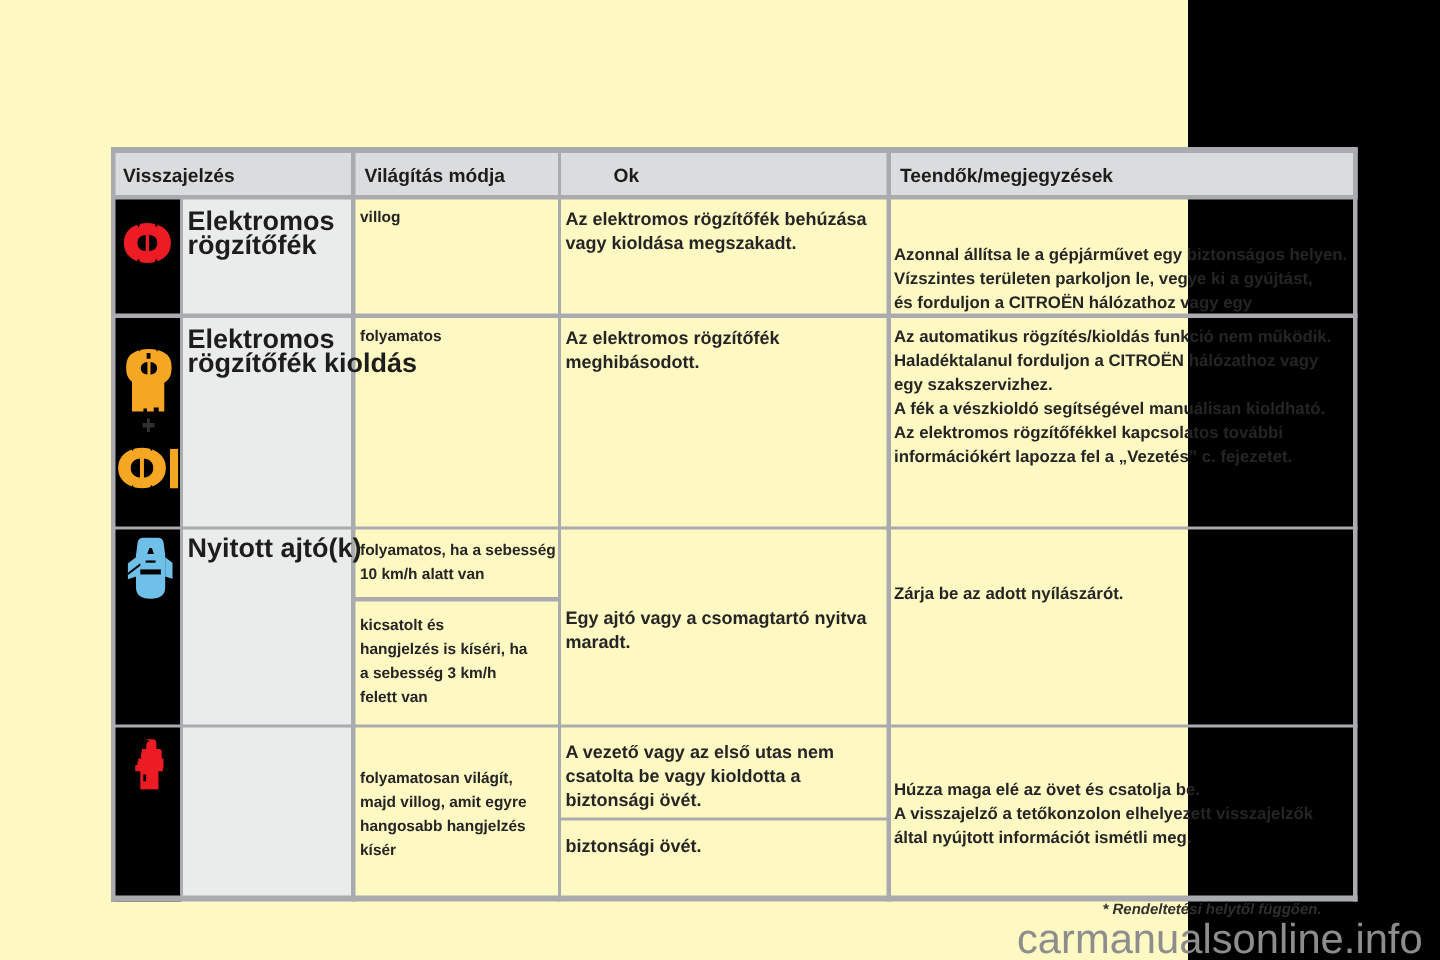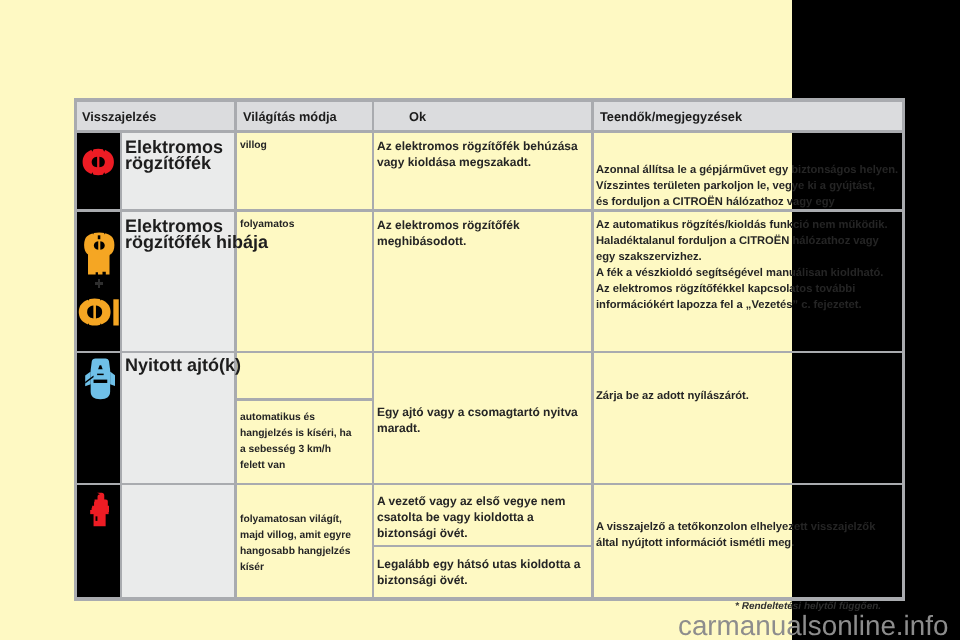--- a/index.html
+++ b/index.html
@@ -110,34 +110,38 @@
   <div class="hdrtext" style="left:243px;top:109px;">Világítás módja</div>
   <div class="hdrtext" style="left:381px;top:109px;margin-left:28px;">Ok</div>
   <div class="hdrtext" style="left:600px;top:109px;">Teendők/megjegyzések</div>
 
   <div class="nametext" style="left:125px;top:138.5px;">
       <div>Elektromos</div>
       <div>rögzítőfék</div>
     </div>
   <div class="nametext" style="left:125px;top:217.5px;">
       <div>Elektromos</div>
-      <div>rögzítőfék hibája</div>
+      <div>rögzítőfék kioldás</div>
     </div>
   <div class="nametext" style="left:125px;top:357px;">
       <div>Nyitott ajtó(k)</div>
     </div>
 
   <div class="darktext modetext" style="left:240px;top:138px;">
       <div>villog</div>
     </div>
   <div class="darktext modetext" style="left:240px;top:217px;">
       <div>folyamatos</div>
     </div>
+  <div class="darktext modetext" style="left:240px;top:359.5px;">
+      <div>folyamatos, ha a sebesség</div>
+      <div>10 km/h alatt van</div>
+    </div>
   <div class="darktext modetext" style="left:240px;top:410px;">
-      <div>automatikus és</div>
+      <div>kicsatolt és</div>
       <div>hangjelzés is kíséri, ha</div>
       <div>a sebesség 3 km/h</div>
       <div>felett van</div>
     </div>
   <div class="darktext modetext" style="left:240px;top:511.5px;">
       <div>folyamatosan világít,</div>
       <div>majd villog, amit egyre</div>
       <div>hangosabb hangjelzés</div>
       <div>kísér</div>
     </div>
@@ -148,45 +152,45 @@
     </div>
   <div class="darktext causetext" style="left:377px;top:217px;">
       <div>Az elektromos rögzítőfék</div>
       <div>meghibásodott.</div>
     </div>
   <div class="darktext causetext" style="left:377px;top:403.5px;">
       <div>Egy ajtó vagy a csomagtartó nyitva</div>
       <div>maradt.</div>
     </div>
   <div class="darktext causetext" style="left:377px;top:492.5px;">
-      <div>A vezető vagy az első vegye nem</div>
+      <div>A vezető vagy az első utas nem</div>
       <div>csatolta be vagy kioldotta a</div>
       <div>biztonsági övét.</div>
     </div>
   <div class="darktext causetext" style="left:377px;top:555.5px;">
-      <div>Legalább egy hátsó utas kioldotta a</div>
       <div>biztonsági övét.</div>
     </div>
 
   <div class="darktext" style="left:596px;top:138px;margin-top:24px;">
       <div>Azonnal állítsa le a gépjárművet egy biztonságos helyen.</div>
       <div>Vízszintes területen parkoljon le, vegye ki a gyújtást,</div>
       <div>és forduljon a CITROËN hálózathoz vagy egy</div>
     </div>
   <div class="darktext" style="left:596px;top:217px;">
       <div>Az automatikus rögzítés/kioldás funkció nem működik.</div>
       <div>Haladéktalanul forduljon a CITROËN hálózathoz vagy</div>
       <div>egy szakszervizhez.</div>
       <div>A fék a vészkioldó segítségével manuálisan kioldható.</div>
       <div>Az elektromos rögzítőfékkel kapcsolatos további</div>
       <div>információkért lapozza fel a „Vezetés” c. fejezetet.</div>
     </div>
   <div class="darktext" style="left:596px;top:388px;">
       <div>Zárja be az adott nyílászárót.</div>
     </div>
   <div class="darktext" style="left:596px;top:519px;">
+      <div>Húzza maga elé az övet és csatolja be.</div>
       <div>A visszajelző a tetőkonzolon elhelyezett visszajelzők</div>
       <div>által nyújtott információt ismétli meg.</div>
     </div>
 
   <div class="footnote" style="left:735px;top:600.5px;">* Rendeltetési helytől függően.</div>
   <div class="wm" style="left:678px;top:610px;">carmanualsonline.info</div>
 </div>
 
 </body></html>

